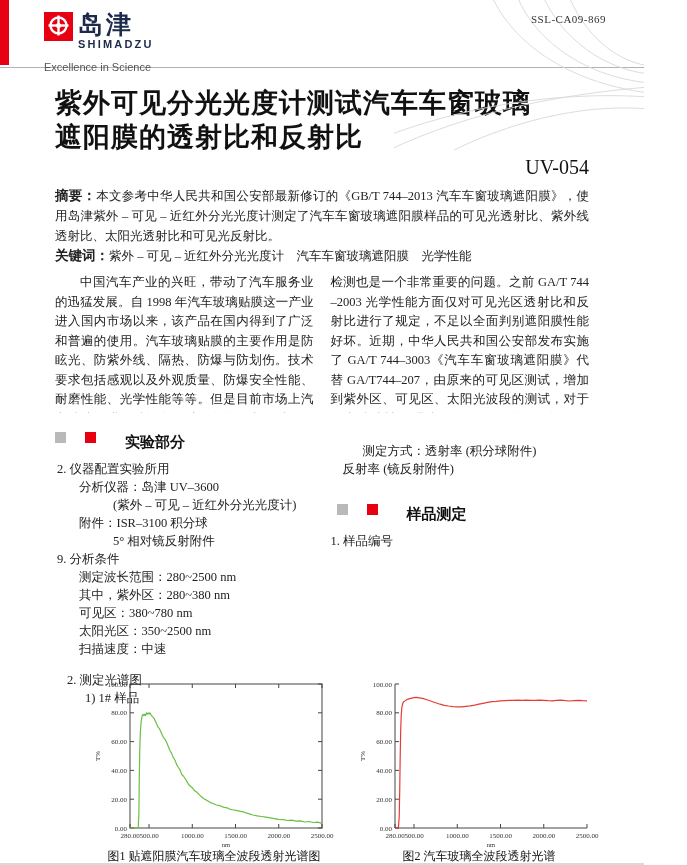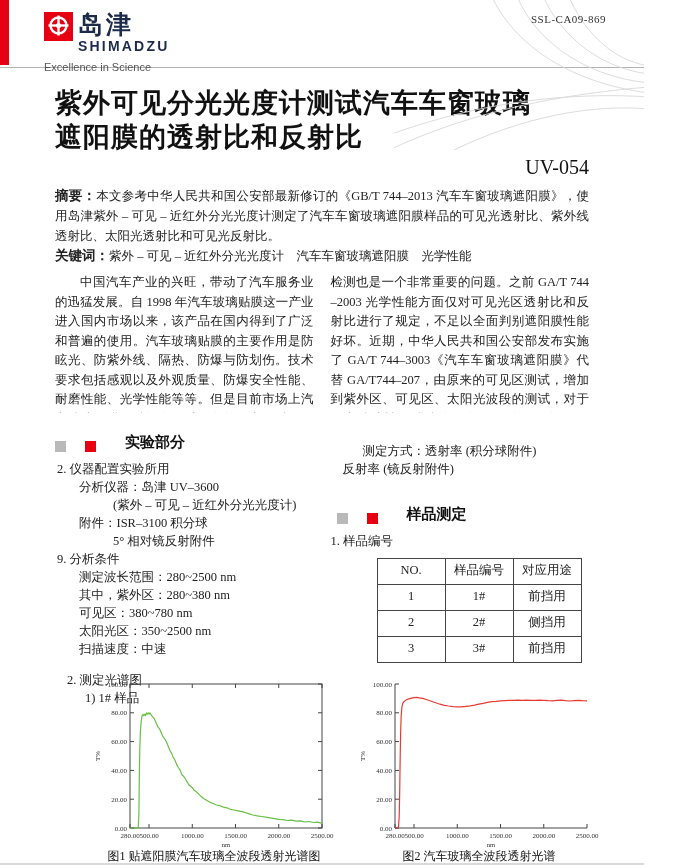--- a/index.html
+++ b/index.html
@@ -7,39 +7,39 @@
     position:relative; width:644px; height:865px; background:#fff;
     font-family:"Liberation Serif", serif; color:#222; overflow:hidden;
   }
   
   .red-bar { position:absolute; left:0; top:0; width:9px; height:65px; background:#e60012; }
   .header { position:relative; height:67px; border-bottom:1px solid #b3b3b3; }
   .logo-block { position:absolute; left:44px; top:12px; display:flex; align-items:flex-start; }
   .logo-square { width:29px; height:29px; background:#e60012; flex:0 0 auto; }
   .brand-text { margin-left:5px; }
   .brand-cn { font-family:"Liberation Sans",sans-serif; font-weight:bold; font-size:25px; line-height:1.0; color:#1c2b4a; letter-spacing:3px; }
-  .brand-en { font-family:"Liberation Sans",sans-serif; font-weight:bold; font-size:14px; color:#1c2b4a; letter-spacing:2.2px; margin-top:1px; }
+  .brand-en { font-family:"Liberation Sans",sans-serif; font-weight:bold; font-size:11px; color:#1c2b4a; letter-spacing:2.2px; margin-top:1px; }
   .tagline { position:absolute; left:44px; top:51px; font-family:"Liberation Sans",sans-serif; font-size:11px; color:#555;margin-top:10px; }
   .doc-number { position:absolute; right:38px; top:13px; font-size:11px; color:#333; letter-spacing:0.5px; }
   .swoosh { position:absolute; right:0; top:0; pointer-events:none; }
   
   .title-block { margin:18px 55px 0 55px; }
   .page-title-line { font-family:"Liberation Sans",sans-serif; font-weight:bold; font-size:27px; line-height:34px; color:#111; letter-spacing:1px; }
   .app-code { text-align:right; font-size:20px; color:#111; margin-top:2px; line-height:22px; }
   
   .abstract { margin:8px 55px 0 55px; font-size:12.5px; line-height:20px; text-align:justify; word-break:break-all; }
   .inline-label { font-weight:bold; font-size:13.5px; font-family:"Liberation Sans",sans-serif; }
   
   .columns { display:flex; margin:7px 55px 0 55px; gap:17px; }
   .col { flex:1; font-size:12.5px; line-height:19.5px; text-align:justify; word-break:break-all; }
   .intro-row { height:140px; overflow:hidden; }
   .indent-first { text-indent:2em; margin:0; }
   .no-indent { margin:0; }
   
-  .section-heading { display:flex; align-items:flex-end; margin:12px 0 8px 0;gap:19px; }
+  .section-heading { display:flex; align-items:flex-start; margin:12px 0 8px 0;gap:19px; }
   .sq { width:11px; height:11px; display:inline-block; }
   .sq-gray { background:#b9b9b9; }
   .sq-red  { background:#e60012; margin-right:10px; }
   .heading-text { font-family:"Liberation Sans",sans-serif; font-weight:bold; font-size:15px; color:#111; }
   .exp-line { font-size:12.5px; line-height:18px; }
   .ind0 { padding-left:2px; }
   .ind1 { padding-left:24px; }
   .ind2 { padding-left:58px; }
   .spectra-block { margin-top:13px; }
   .ind0b { padding-left:12px; }
@@ -148,46 +148,20 @@
       <div class="exp-line meas0">测定方式：透射率 (积分球附件)</div>
       <div class="exp-line meas1">反射率 (镜反射附件)</div>
 
       <div class="section-heading samples-heading">
         <span class="sq sq-gray"></span>
         <span class="sq sq-red"></span>
         <span class="heading-text">样品测定</span>
       </div>
       <div class="list-label">1. 样品编号</div>
 
-      <table class="samples-table">
-        <thead>
-          <tr>
-            <th>NO.</th>
-            <th>样品编号</th>
-            <th>对应用途</th>
-          </tr>
-        </thead>
-        <tbody>
-          <tr>
-            <td>1</td>
-            <td>1#</td>
-            <td>前挡用</td>
-          </tr>
-          <tr>
-            <td>2</td>
-            <td>2#</td>
-            <td>侧挡用</td>
-          </tr>
-          <tr>
-            <td>3</td>
-            <td>3#</td>
-            <td>前挡用</td>
-          </tr>
-        </tbody>
-      </table>
     </div>
   </div>
 
   <div class="charts-row">
     <div class="chart-block" id="chart1-block">
       <svg width="248" height="174">
           <rect x="40" y="8" width="192" height="144" fill="none" stroke="#444" stroke-width="1"></rect>
           <line x1="40" y1="152" x2="40" y2="148" stroke="#444" stroke-width="1"></line>
           <line x1="40" y1="8" x2="40" y2="12" stroke="#444" stroke-width="1"></line>
           <text x="40" y="162" font-family="Liberation Serif, serif" font-size="7" fill="#333" text-anchor="middle">280.00</text>

